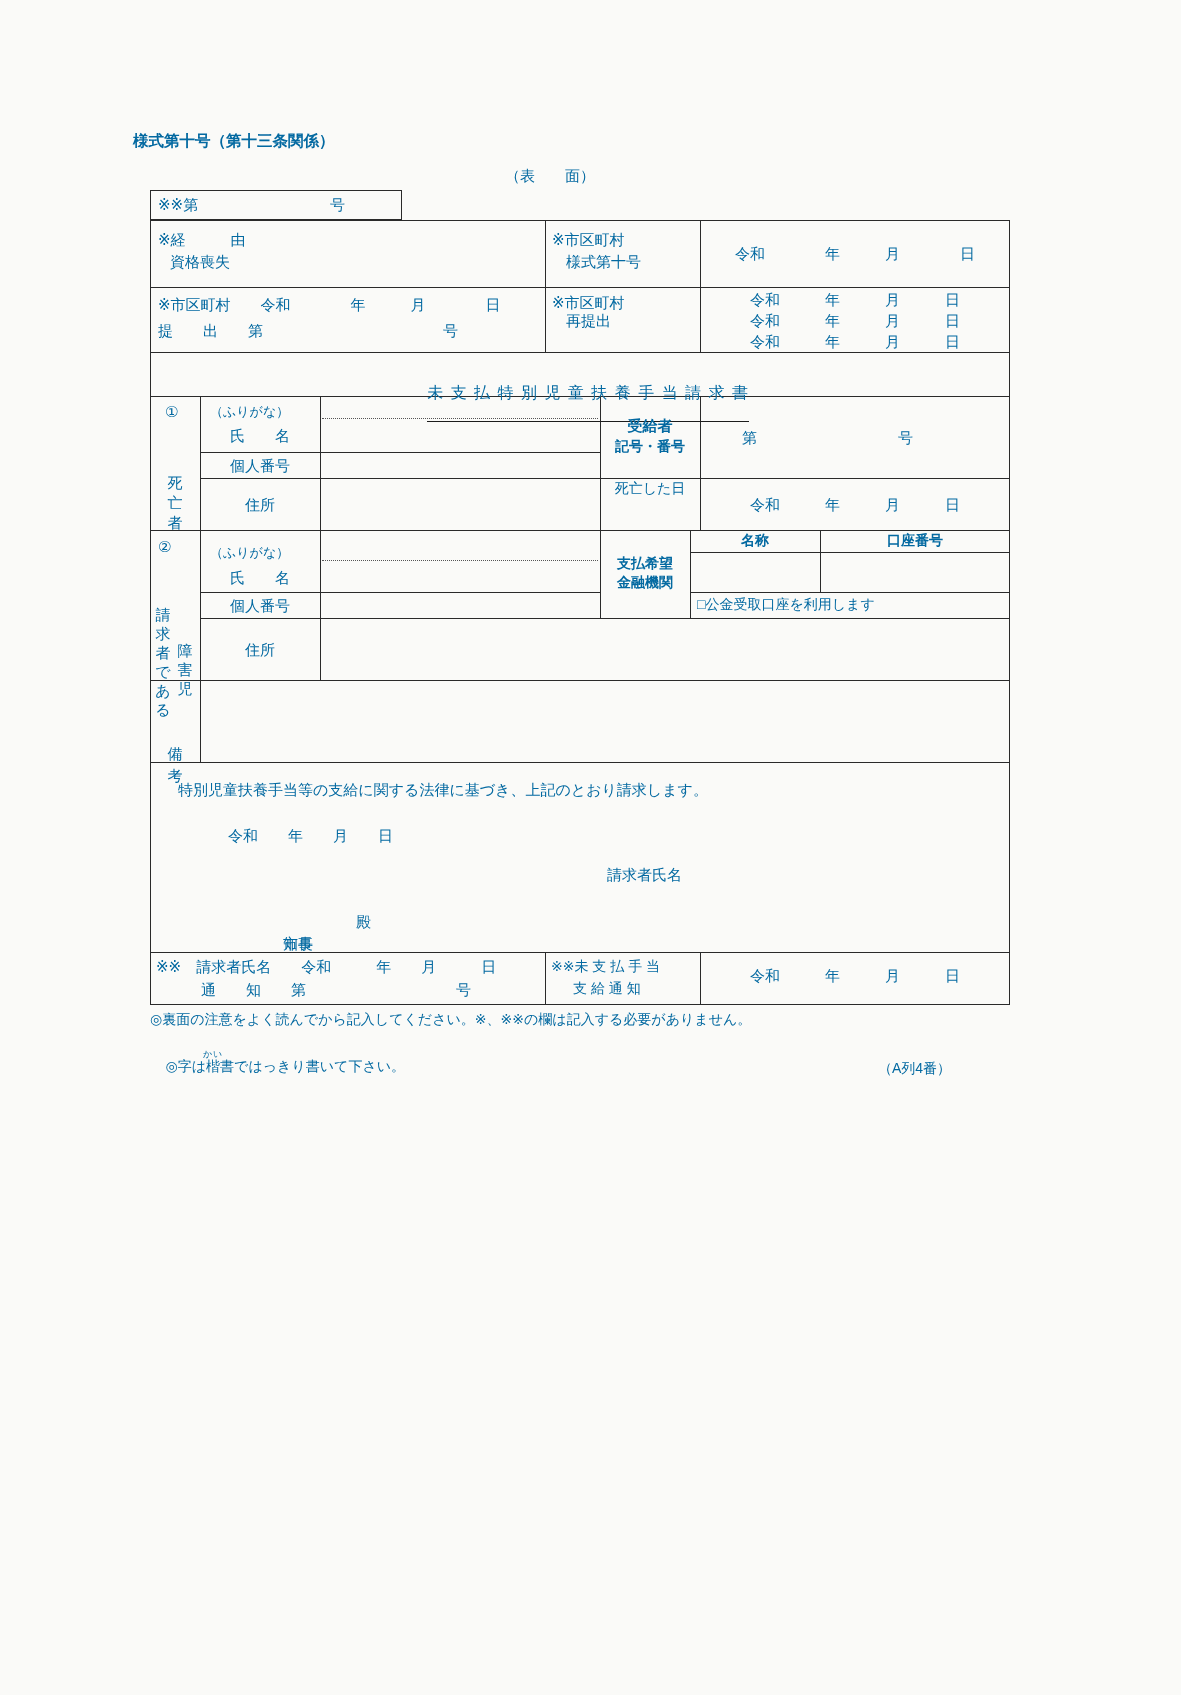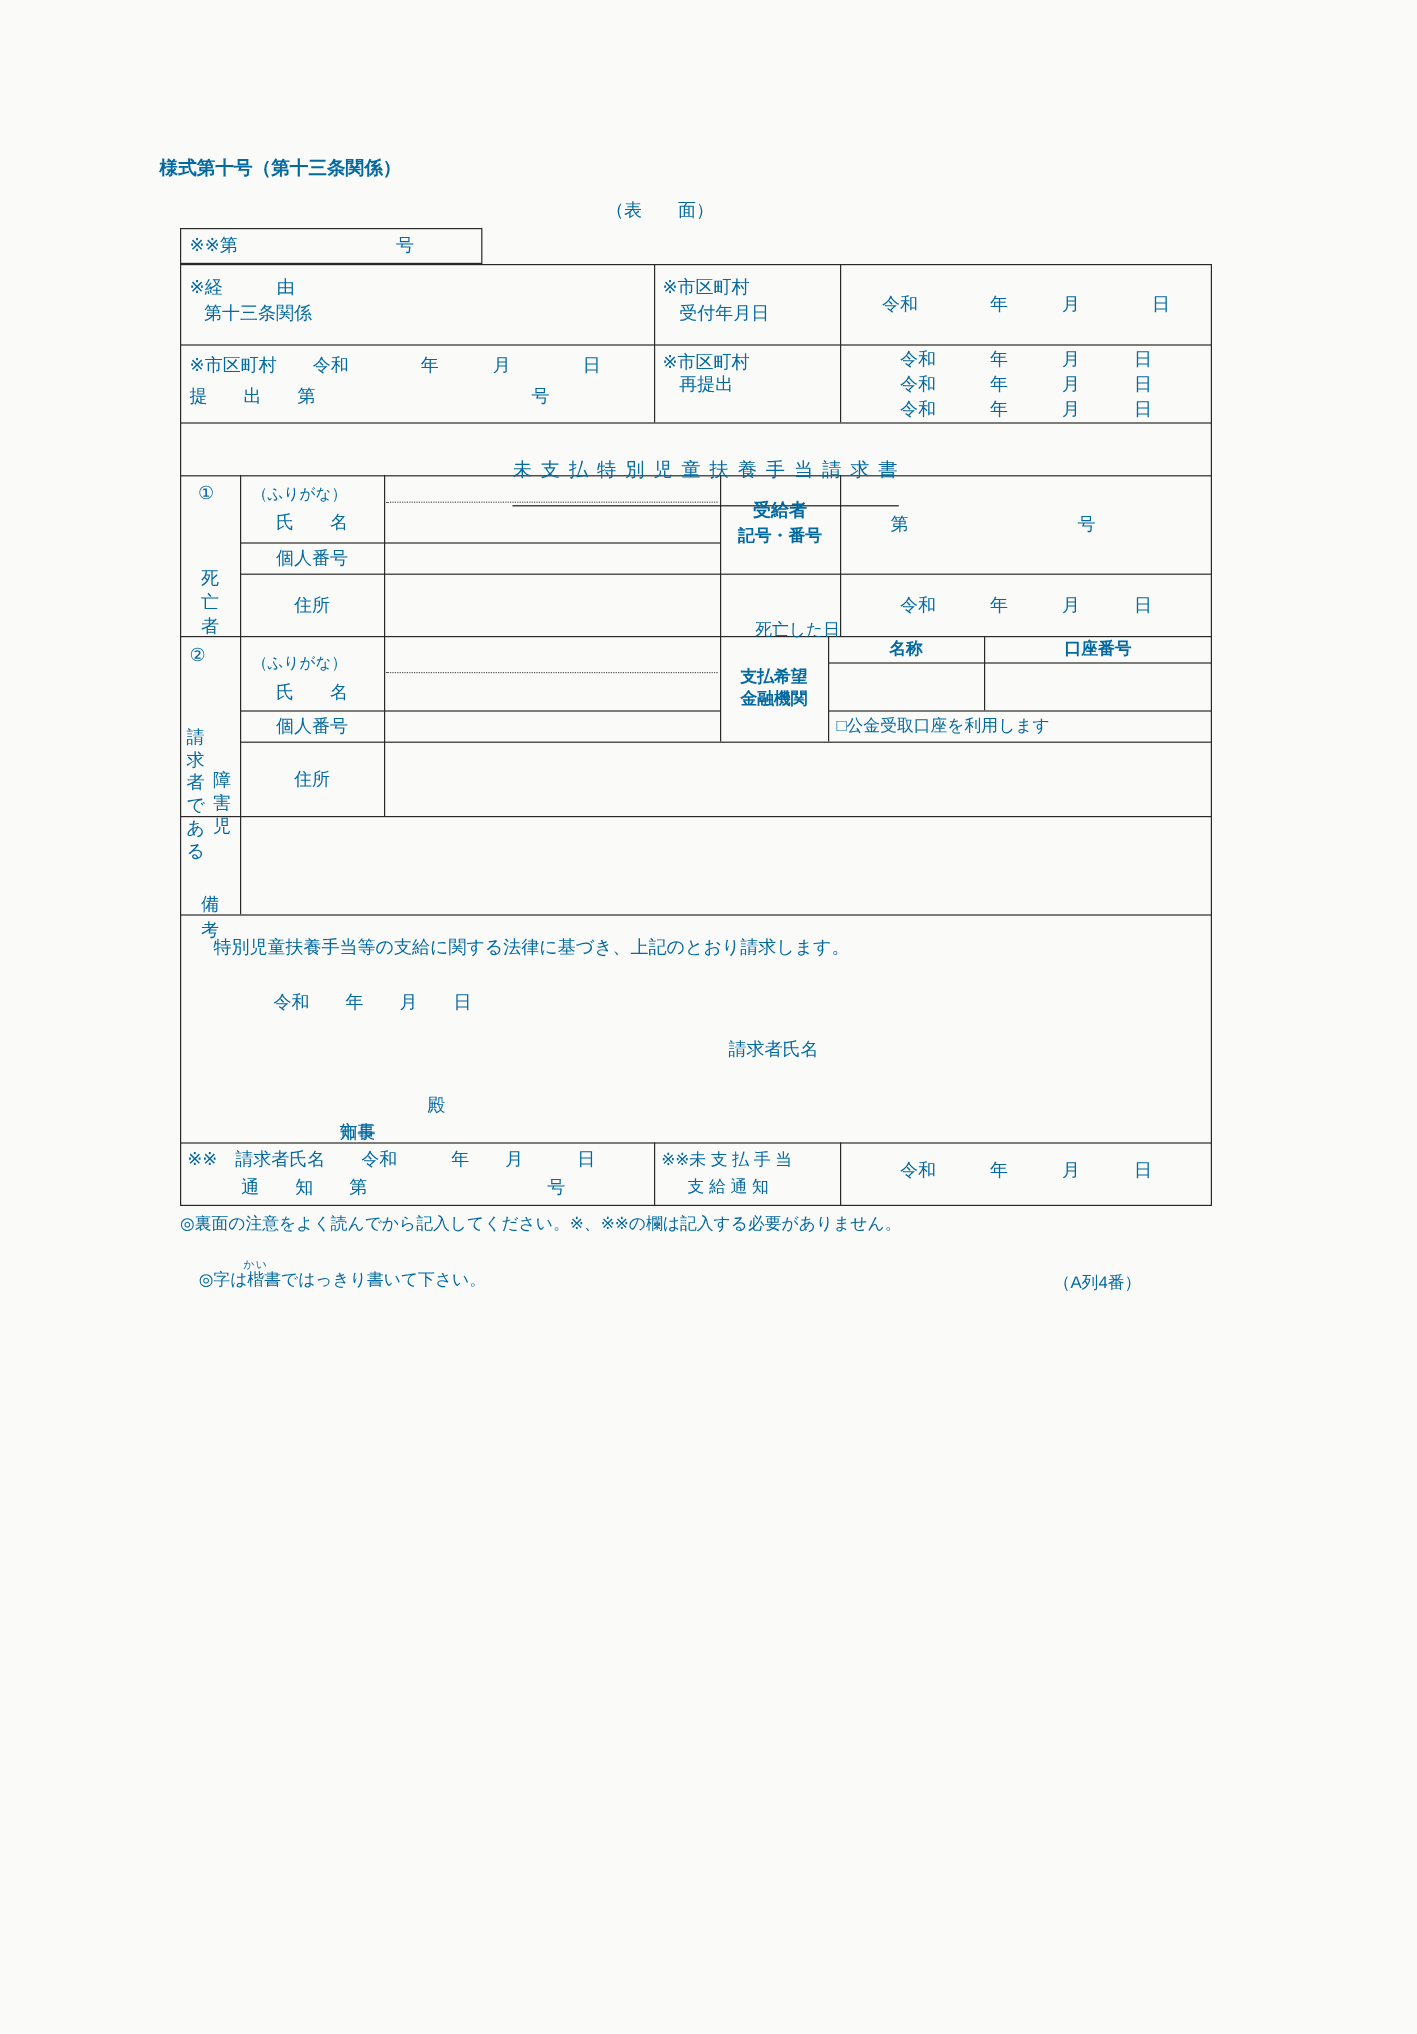--- a/index.html
+++ b/index.html
@@ -61,23 +61,23 @@
   <div class="vline" style="left:700px; top:396px; height:134px;"></div>
   <div class="vline" style="left:690px; top:530px; height:88px;"></div>
   <div class="vline" style="left:820px; top:530px; height:62px;"></div>
   <div class="vline" style="left:545px; top:952px; height:53px;"></div>
   <div class="vline" style="left:700px; top:952px; height:53px;"></div>
 
   <div class="dot" style="left:322px; top:418px; width:276px;"></div>
   <div class="dot" style="left:322px; top:560px; width:276px;"></div>
 
   <span class="t" style="left:158px; top:231px;">※経　　　由</span>
-  <span class="t" style="left:170px; top:253px;">第十三条関係</span>
+  <span class="t" style="left:170px; top:253px;">資格喪失</span>
   <span class="t" style="left:552px; top:231px;">※市区町村</span>
-  <span class="t" style="left:566px; top:253px;">受付年月日</span>
+  <span class="t" style="left:566px; top:253px;">様式第十号</span>
   <span class="t ctr" style="left:700px; top:245px; width:310px;">令和　　　　年　　　月　　　　日</span>
 
   <span class="t" style="left:158px; top:296px;">※市区町村　　令和　　　　年　　　月　　　　日</span>
   <span class="t" style="left:158px; top:322px;">提　　出　　第　　　　　　　　　　　　号</span>
   <span class="t" style="left:552px; top:294px;">※市区町村</span>
   <span class="t" style="left:566px; top:312px;">再提出</span>
   <span class="t ctr" style="left:700px; top:291px; width:310px;">令和　　　年　　　月　　　日</span>
   <span class="t ctr" style="left:700px; top:312px; width:310px;">令和　　　年　　　月　　　日</span>
   <span class="t ctr" style="left:700px; top:333px; width:310px;">令和　　　年　　　月　　　日</span>
 
@@ -88,21 +88,21 @@
   <span class="t" style="left:165px; top:403px;">①</span>
   <div class="vert" style="left:165px; top:429px;">死亡者</div>
   <span class="t fs13" style="left:210px; top:404px;">（ふりがな）</span>
   <span class="t ctr" style="left:200px; top:427px; width:120px;">氏　　名</span>
   <span class="t ctr" style="left:200px; top:457px; width:120px;">個人番号</span>
   <span class="t ctr" style="left:200px; top:496px; width:120px;">住所</span>
   <span class="t ctr sb" style="left:600px; top:417px; width:100px;">受給者</span>
   <span class="t ctr sb fs14" style="left:600px; top:438px; width:100px;">記号・番号</span>
   <span class="t" style="left:742px; top:429px;">第</span>
   <span class="t" style="left:898px; top:429px;">号</span>
-  <span class="t ctr fs14" style="left:600px; top:516px; width:100px;text-align:right;">死亡した日</span>
+  <span class="t ctr fs14" style="left:600px; top:480px; width:100px;">死亡した日</span>
   <span class="t ctr" style="left:700px; top:496px; width:310px;">令和　　　年　　　月　　　日</span>
 
   <span class="t" style="left:158px; top:538px;">②</span>
   <div class="vert" style="left:153px; top:561px; line-height:19px;">請求者である</div>
   <div class="vert" style="left:175px; top:597px; line-height:19px;">障害児</div>
   <span class="t fs13" style="left:210px; top:545px;">（ふりがな）</span>
   <span class="t ctr" style="left:200px; top:569px; width:120px;">氏　　名</span>
   <span class="t ctr" style="left:200px; top:597px; width:120px;">個人番号</span>
   <span class="t ctr" style="left:200px; top:641px; width:120px;">住所</span>
   <span class="t ctr sb fs14" style="left:600px; top:555px; width:90px;">支払希望</span>

